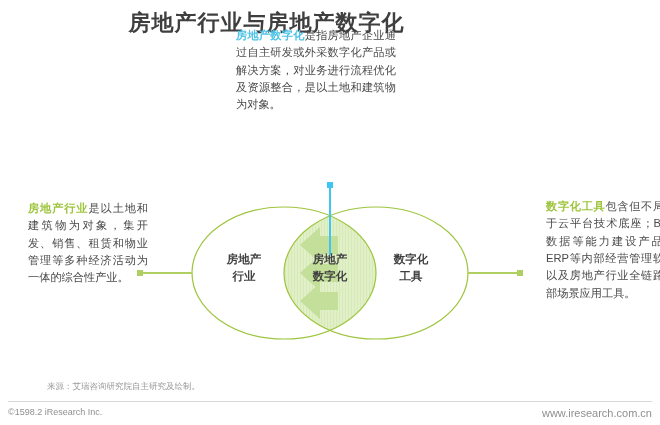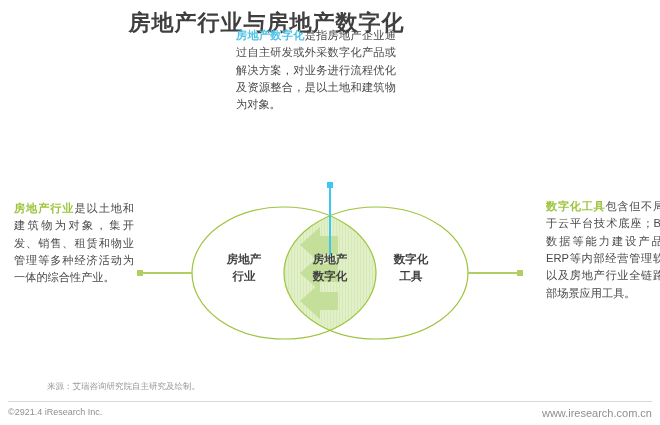--- a/index.html
+++ b/index.html
@@ -65,21 +65,21 @@
     color: #4a4a4a;
     text-align: justify;
   }
   .note .kw {
     font-weight: bold;
   }
   .kw-green { color: #9DC43C; }
   .kw-blue  { color: #4FC3E8; font-family: Liberation Serif, serif; }
 
   .note.top   { left: 236px; top: 27px;  width: 160px; }
-  .note.left  { left: 14px;  top: 200px; width: 120px; }
+  .note.left  { left: 28px;  top: 200px; width: 120px; }
   .note.right { left: 546px; top: 198px; width: 130px; }
 
   
   .source {
     position: absolute;
     left: 8px;
     top: 381px;
     font-size: 8.5px;
     color: #9a9a9a;
     margin-left: 39px;
@@ -173,15 +173,15 @@
 </div>
 
 <div class="note right">
   <span class="kw kw-green">数字化工具</span><span>包含但不局限于云平台技术底座；BI、数据等能力建设产品；ERP等内部经营管理软件以及房地产行业全链路外部场景应用工具。</span>
 </div>
 
 <div class="source">来源：艾瑞咨询研究院自主研究及绘制。</div>
 
 <div class="footer-rule"></div>
 
-<div class="copyright">©2921.4 iResearch Inc.</div>
+<div class="copyright">©1598.2 iResearch Inc.</div>
 
 <div class="website">www.iresearch.com.cn</div>
 
 </body></html>

